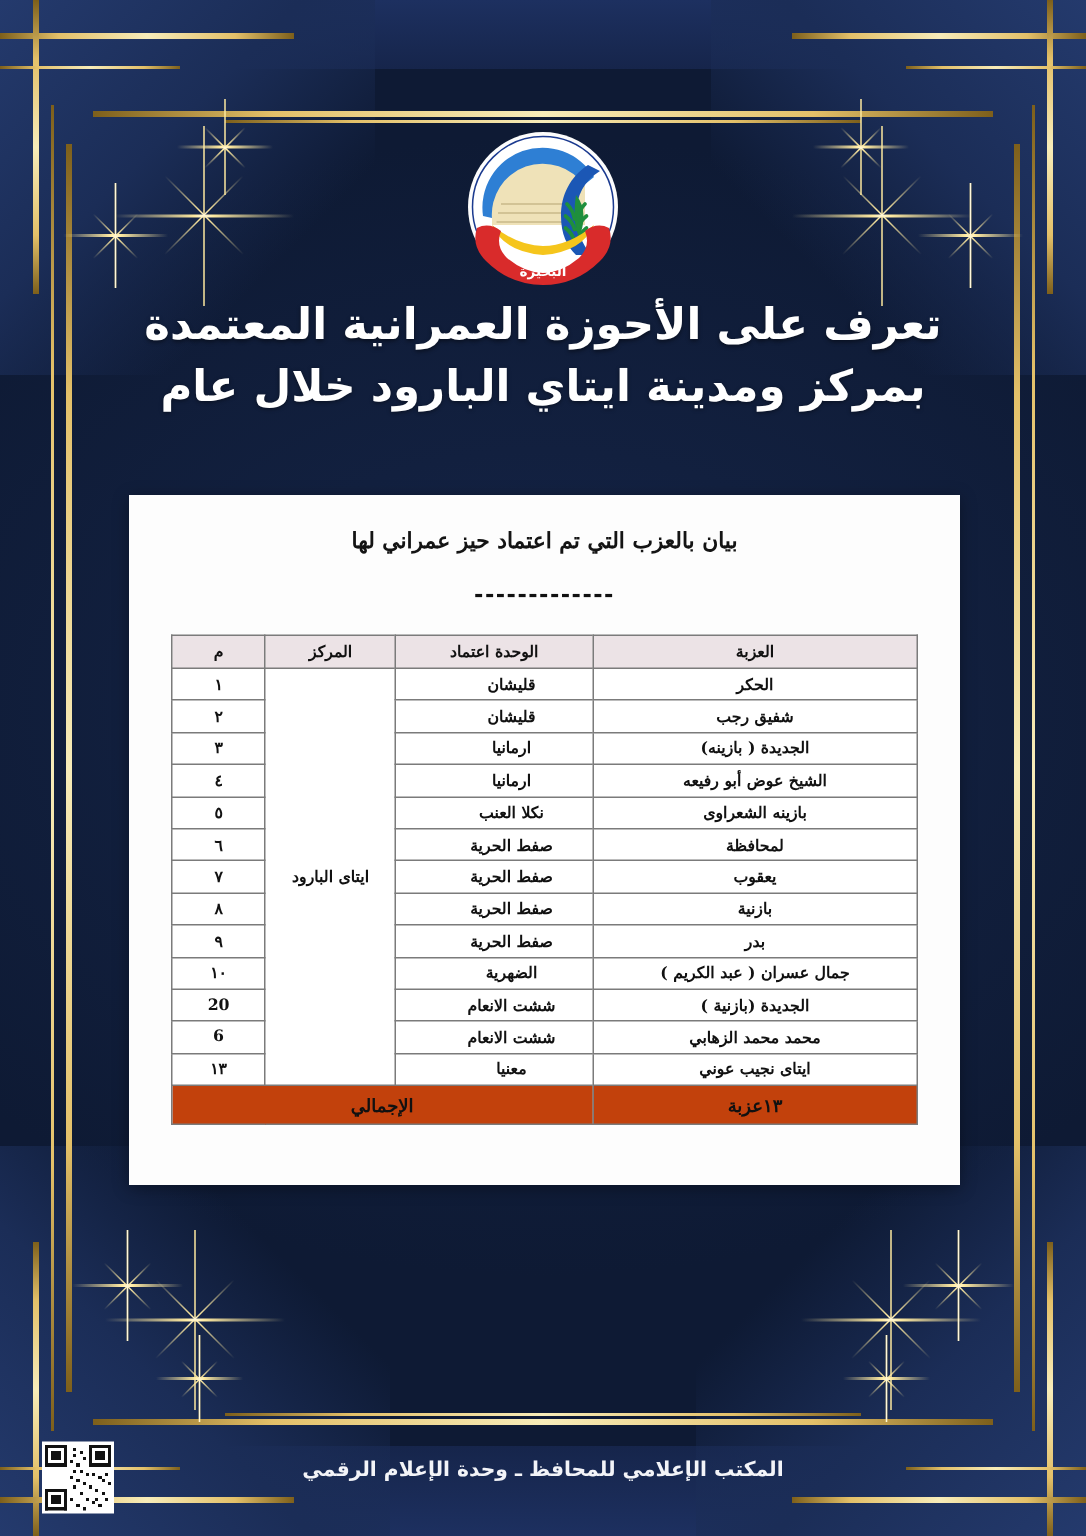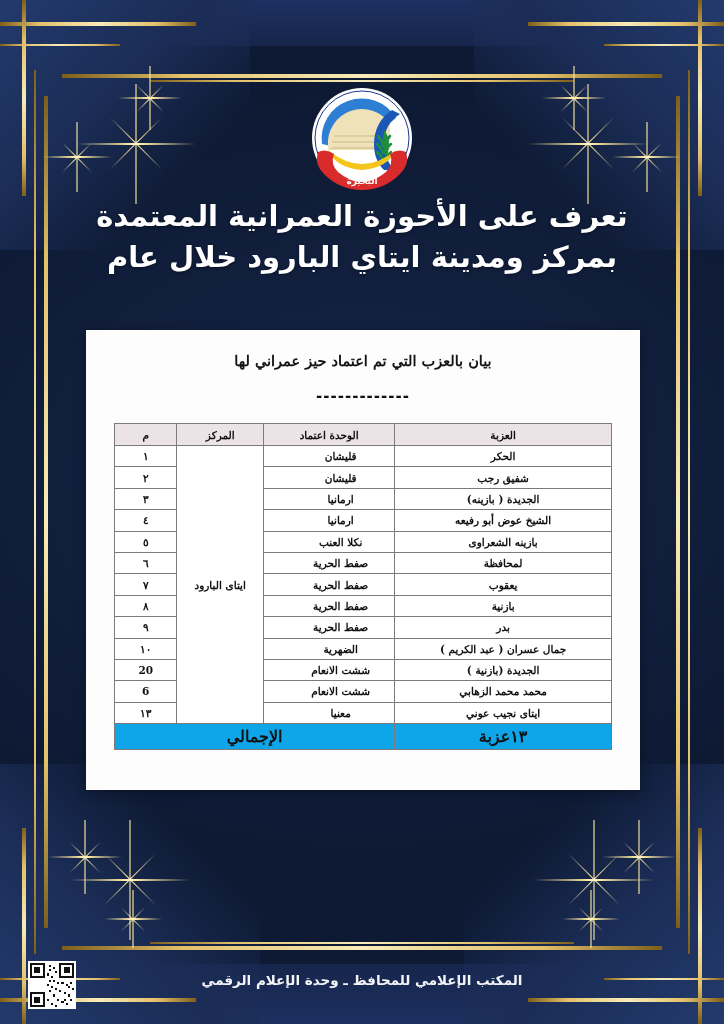--- a/index.html
+++ b/index.html
@@ -69,21 +69,21 @@
     font-family:"DejaVu Serif","Liberation Serif",serif;color:#111;}
   table.tbl th,table.tbl td{
     border:1px solid #7b7b7b;text-align:center;vertical-align:middle;
     font-size:10.5px;font-weight:bold;height:20.4px;padding:0 3px;
     background:#ffffff;}
   table.tbl thead th{background:#ece3e6;height:21px;font-size:10.5px;}
   table.tbl td.num{width:62px;}
   table.tbl td.center-cell{width:88px;}
   table.tbl td.unit{width:112px;padding-left:26px;}
   table.tbl td.ezba{width:236px;}
-  table.tbl tr.total td{background:#0ea5e9;font-size:16px;height:25px;}
+  table.tbl tr.total td{background:#c2410c;font-size:12px;height:25px;}
 
   
   .footer-text{position:absolute;left:0;right:0;top:972px;text-align:center;
     color:#f3f4f8;font-size:13.5px;font-weight:bold;letter-spacing:.2px;}
   .footer-right{position:absolute;right:16px;top:962px;text-align:right;
     color:#eef0f6;font-size:11.5px;font-weight:bold;line-height:1.42;}
   .qr{position:absolute;left:28px;top:961px;width:48px;height:48px;
     background:#fff;padding:2px;box-sizing:border-box;}
   .qr svg{display:block;}
 </style>

